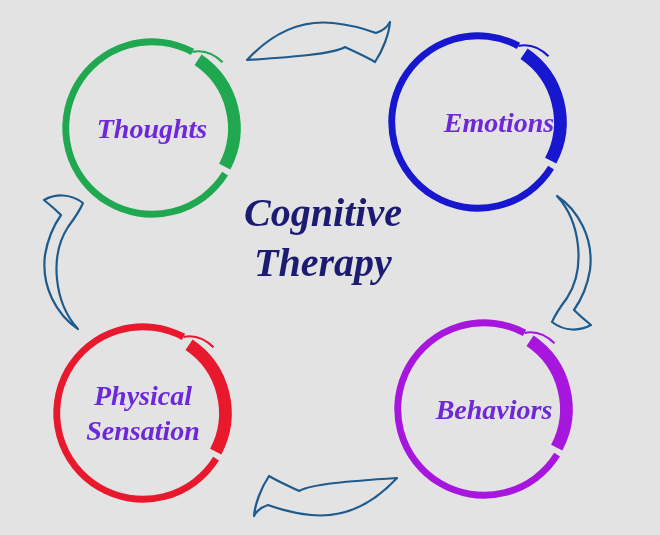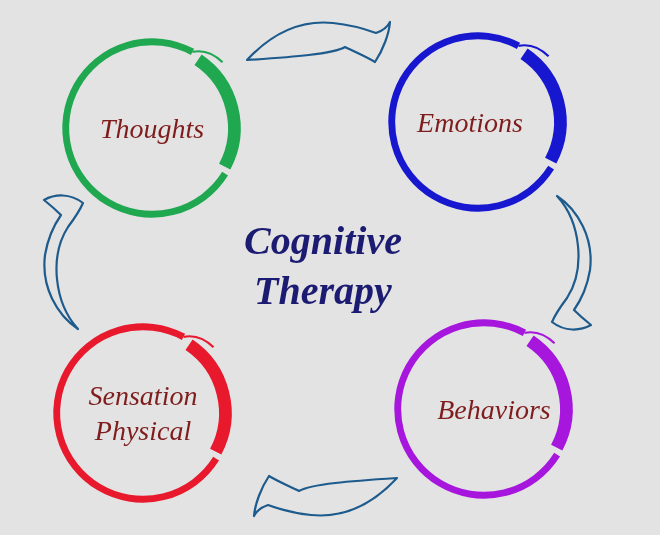--- a/index.html
+++ b/index.html
@@ -13,31 +13,31 @@
   }
   .abs { position: absolute; }
   svg.ring, svg.arrow { position: absolute; overflow: visible; }
   .node-label {
     position: absolute;
     display: flex;
     flex-direction: column;
     align-items: center;
     justify-content: center;
     text-align: center;
-    color: #7f1d1d;
+    color: #6d28d9;
     font-style: italic;
-    font-weight: 400;
+    font-weight: 700;
     font-size: 28px;
     line-height: 35px;
     pointer-events: none;
   }
   .title {
     position: absolute;
     left: 183px;
-    top: 216px;
+    top: 188px;
     width: 280px;
     text-align: center;
     color: #1b1b72;
     font-style: italic;
     font-weight: 600;
     font-size: 40px;
     line-height: 50px;
   }
   .ring-shape { fill: none; stroke-linecap: butt; }
   .arrow-shape {
@@ -82,34 +82,34 @@
     <span>Thoughts</span>
   </div>
 
   <svg class="ring" style="left:380px;top:24px" width="196" height="196" viewBox="0 0 200 200">
     <g class="ring-shape" stroke="#1717d0">
       <path stroke-width="7" d="M 141.3,22.3 A 88,88 0 1 0 174.6,146.6"></path>
       <path stroke-width="13" d="M 147,30.4 A 84,84 0 0 1 174.2,139.4"></path>
       <path stroke-width="2.2" d="M 141.3,22.3 Q 158,19 172,33"></path>
     </g>
   </svg>
-  <div class="node-label" style="left:372px;top:24px;width:196px;height:196px">
+  <div class="node-label" style="left:401px;top:24px;width:196px;height:196px">
     <span>Emotions</span>
   </div>
 
   <svg class="ring" style="left:45px;top:315px" width="196" height="196" viewBox="0 0 200 200">
     <g class="ring-shape" stroke="#e8192d">
       <path stroke-width="7" d="M 141.3,22.3 A 88,88 0 1 0 174.6,146.6"></path>
       <path stroke-width="13" d="M 147,30.4 A 84,84 0 0 1 174.2,139.4"></path>
       <path stroke-width="2.2" d="M 141.3,22.3 Q 158,19 172,33"></path>
     </g>
   </svg>
   <div class="node-label" style="left:45px;top:315px;width:196px;height:196px">
+    <span>Physical</span>
     <span>Sensation</span>
-    <span>Physical</span>
   </div>
 
   <svg class="ring" style="left:386px;top:311px" width="196" height="196" viewBox="0 0 200 200">
     <g class="ring-shape" stroke="#a616dd">
       <path stroke-width="7" d="M 141.3,22.3 A 88,88 0 1 0 174.6,146.6"></path>
       <path stroke-width="13" d="M 147,30.4 A 84,84 0 0 1 174.2,139.4"></path>
       <path stroke-width="2.2" d="M 141.3,22.3 Q 158,19 172,33"></path>
     </g>
   </svg>
   <div class="node-label" style="left:396px;top:311px;width:196px;height:196px">

